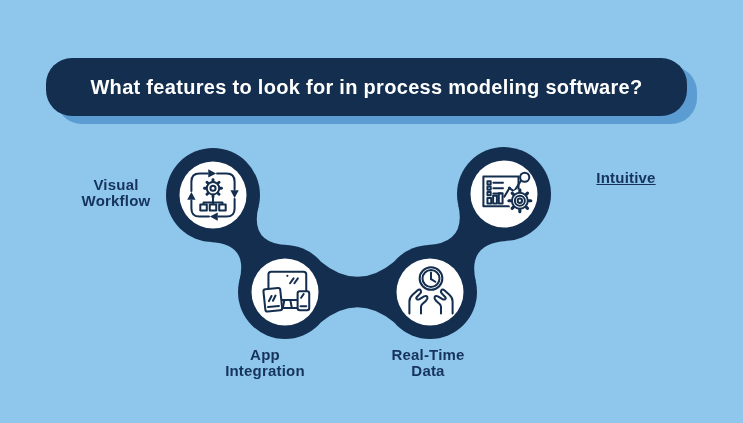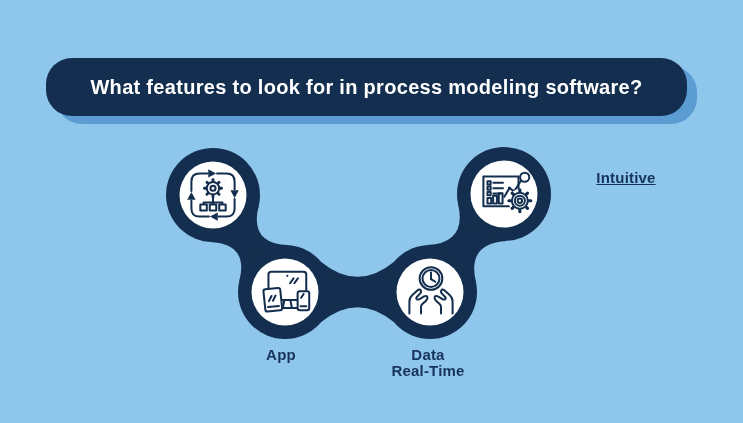--- a/index.html
+++ b/index.html
@@ -151,27 +151,32 @@
           <path d="M 40.7,23.3 l -1.1,1.1"></path>
             <path d="M 29.3,34.7 l 1.1,-1.1"></path>
         </g>
         <circle cx="35" cy="29" r="5.9" class="icon-white"></circle>
         <circle cx="35" cy="29" r="3.7"></circle>
         <circle cx="35" cy="29" r="1.6"></circle>
       </g>
     </g>
   </svg>
 
+  <div class="node-label" style="left:46px;top:177px;width:140px;">
+    <div>Visual</div>
+    <div>Workflow</div>
+  </div>
 
-  <div class="node-label" style="left:211px;top:347px;width:140px;">
+  <div class="node-label" style="left:195px;top:347px;width:140px;">
     <div>App</div>
+    <div>Integration</div>
   </div>
 
   <div class="node-label" style="left:358px;top:347px;width:140px;">
+    <div>Real-Time</div>
     <div>Data</div>
-    <div>Real-Time</div>
   </div>
 
   <div class="node-label" style="left:541px;top:170px;width:170px;text-decoration:underline;">
     <div>Intuitive</div>
   </div>
 
 </div>
 
 </body></html>

